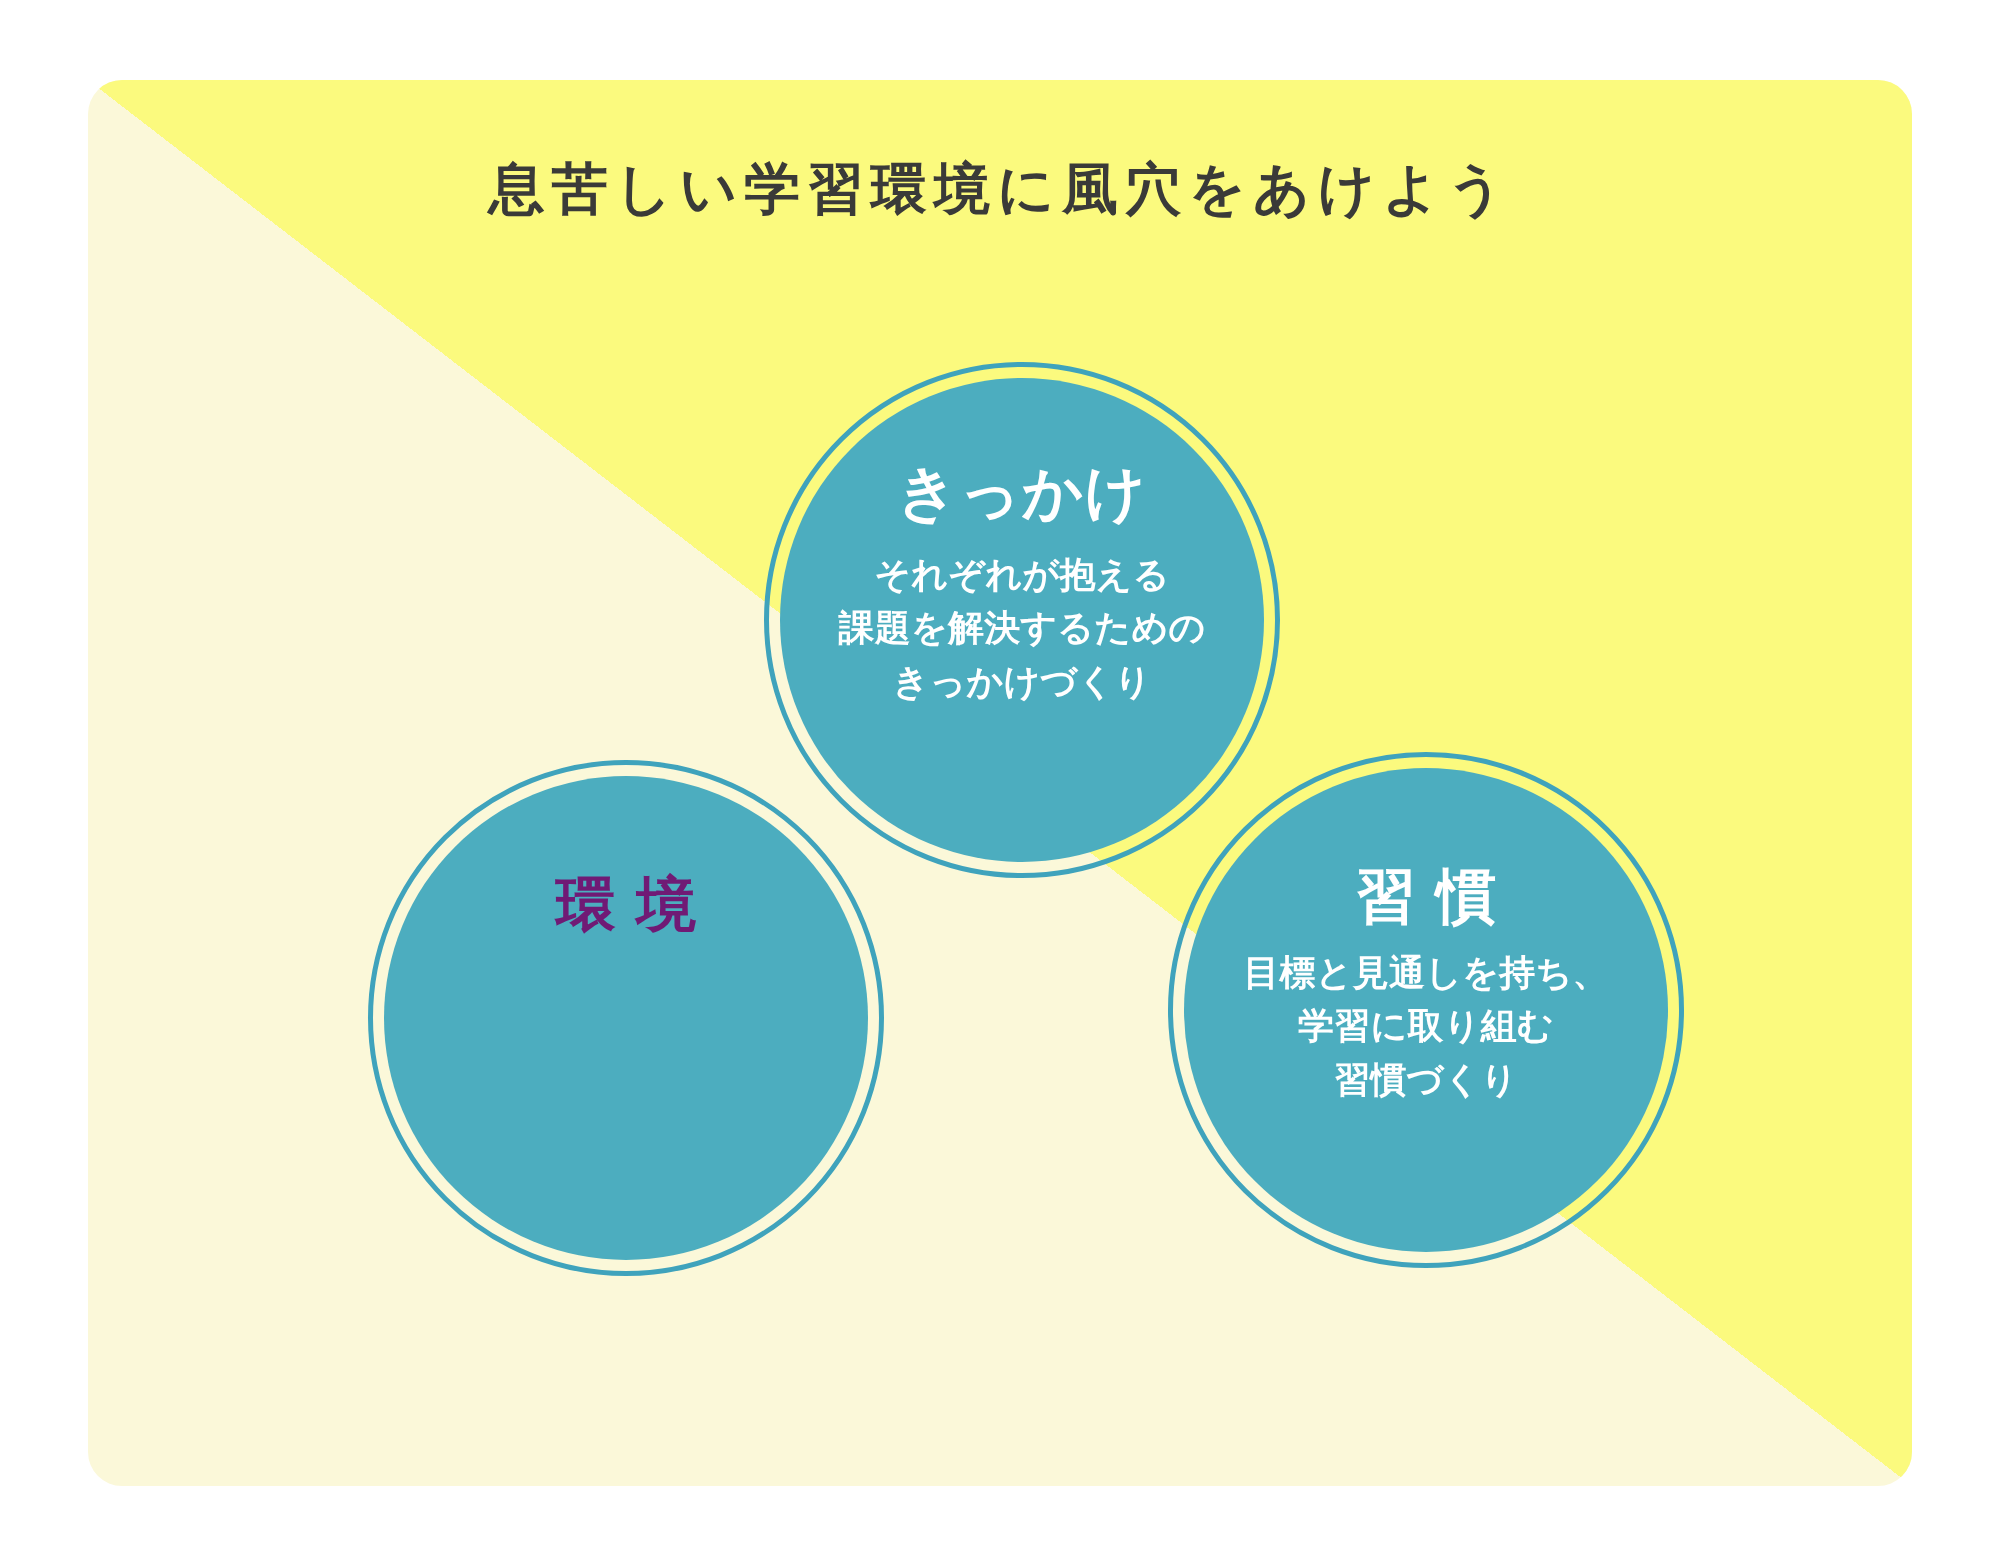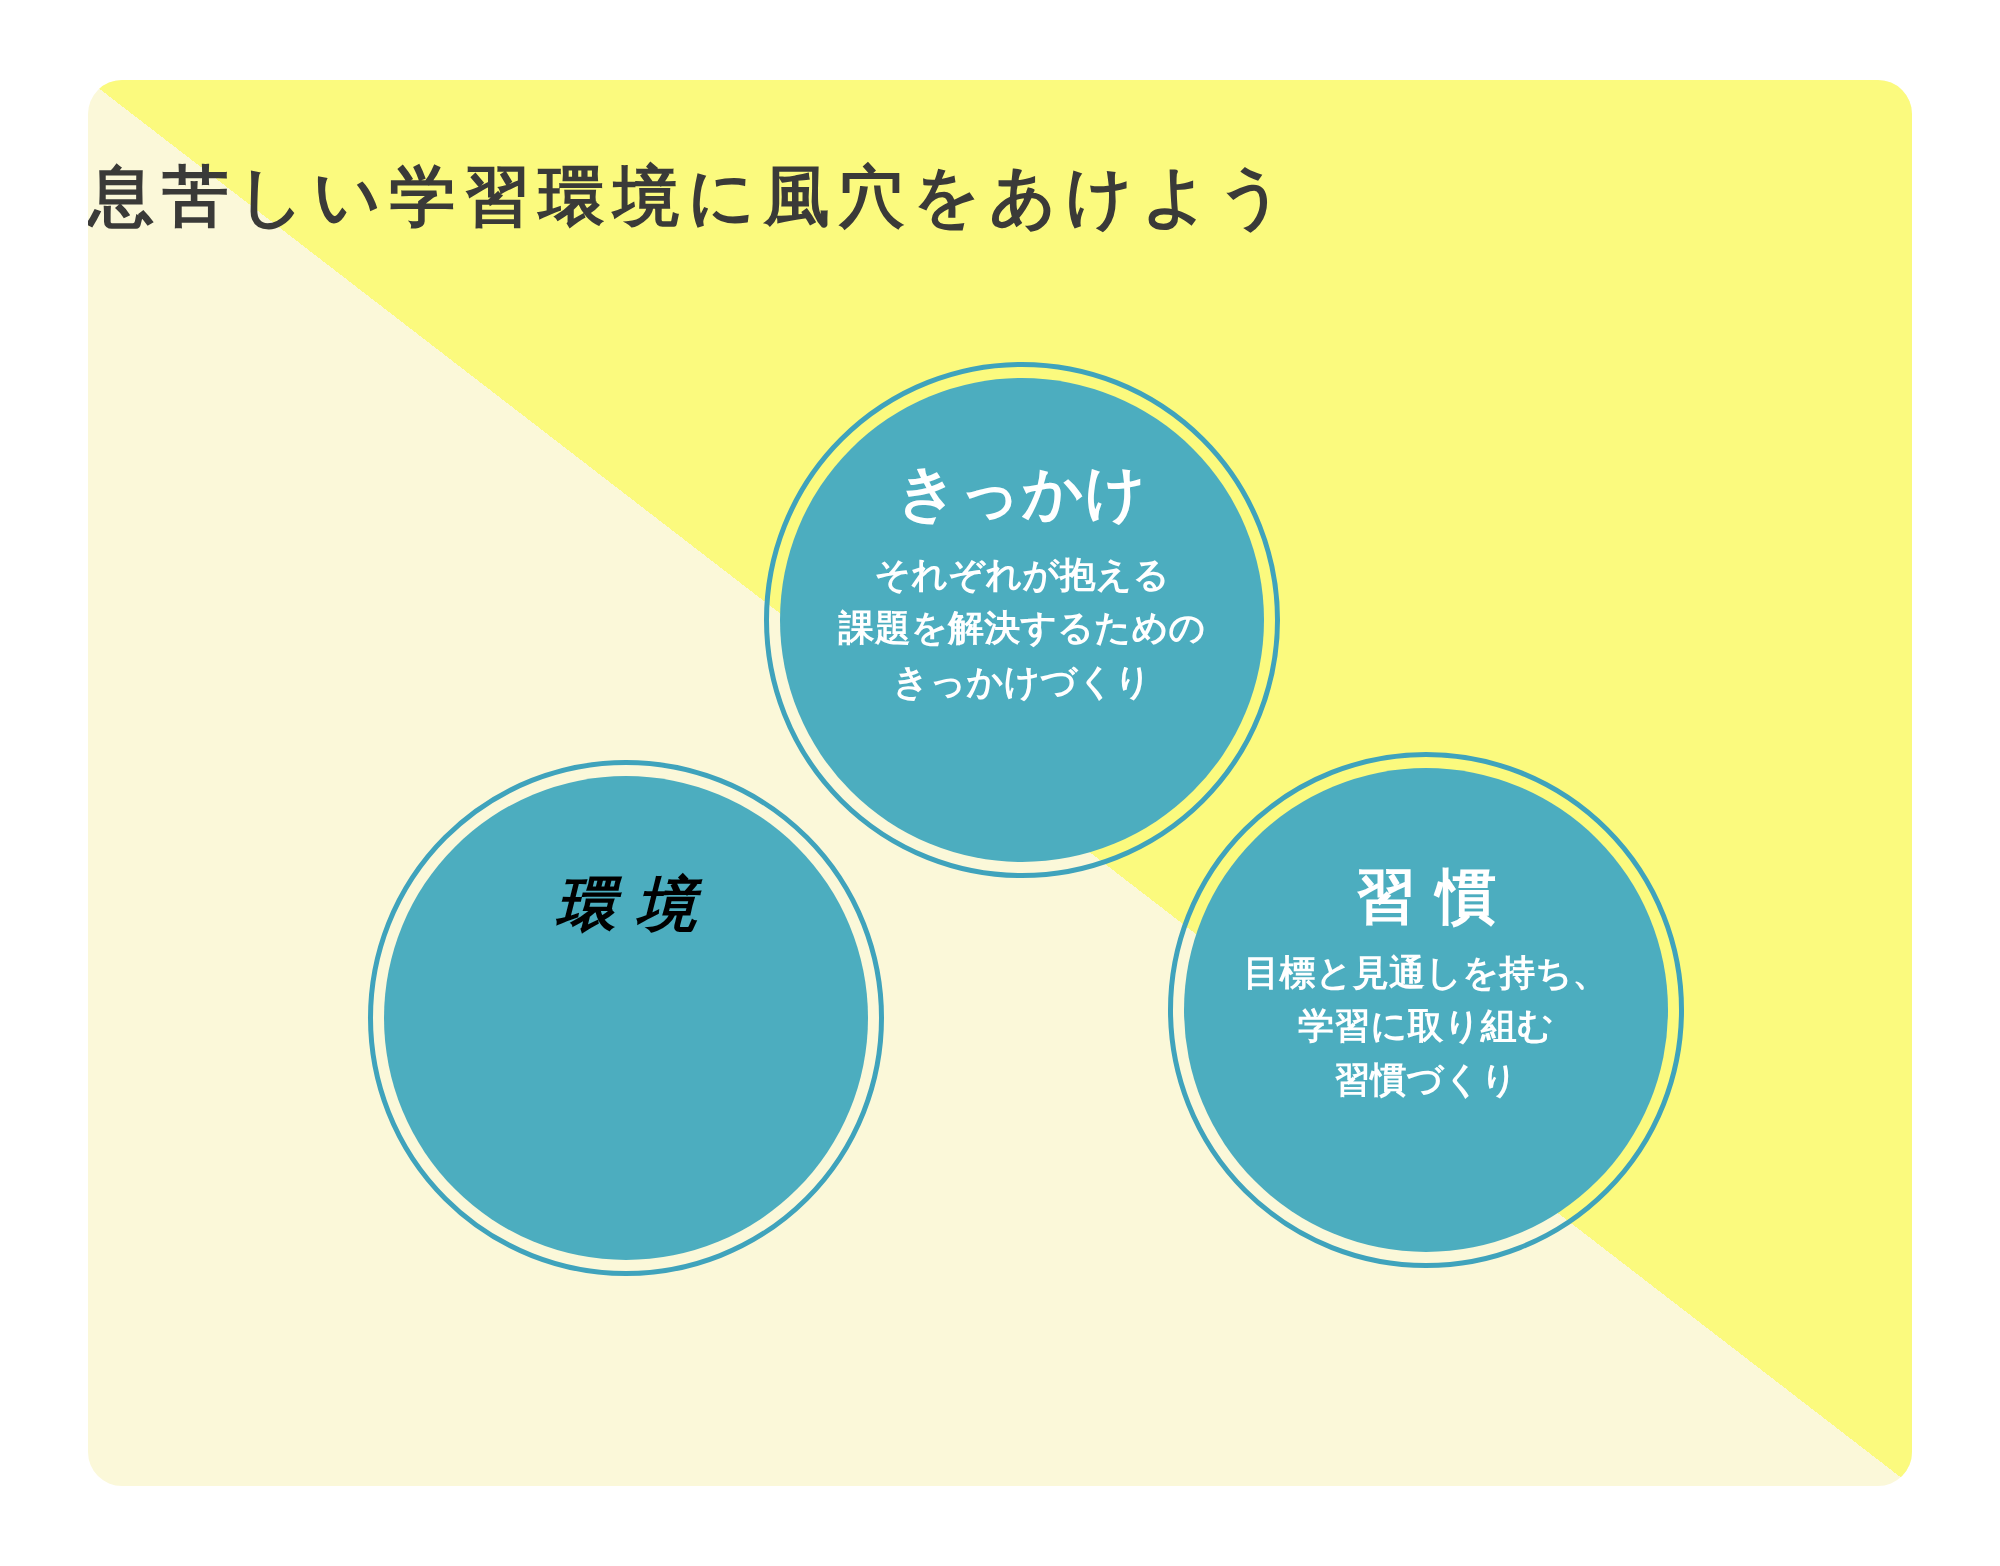--- a/index.html
+++ b/index.html
@@ -37,21 +37,22 @@
         rgba(251,250,126,0) 50%,
         rgba(251,250,126,0) 100%);
   }
 
   
   #title {
     position: absolute;
     left: 0;
     top: 72px;
     width: 100%;
-    font-size: 66px;
+    text-align: center;
+    font-size: 56px;
     font-weight: 700;
     color: #3A3A38;
     letter-spacing: 0.13em;
     white-space: nowrap;
     z-index: 5;
   }
 
   
   .node {
     position: absolute;
@@ -123,21 +124,21 @@
     <div class="disc" style="background: rgb(76, 173, 191); color: rgb(255, 255, 255);">
       <div class="head">きっかけ</div>
       <div class="body">それぞれが抱える
 課題を解決するための
 きっかけづくり</div>
     </div>
   </div>
 
   <div class="node" id="node-kankyo">
     <div class="ring" style="border-color: rgb(63, 163, 188);"></div>
-    <div class="disc" style="background: rgb(76, 173, 191); color: #000000; font-style: italic;">
+    <div class="disc" style="background: rgb(76, 173, 191); color: #701a75;">
       <div class="head spaced">環境</div>
     </div>
   </div>
 
   <div class="node" id="node-shukan">
     <div class="ring" style="border-color: rgb(63, 163, 188);"></div>
     <div class="disc" style="background: rgb(76, 173, 191); color: rgb(255, 255, 255);">
       <div class="head spaced">習慣</div>
       <div class="body">目標と見通しを持ち、
 学習に取り組む

